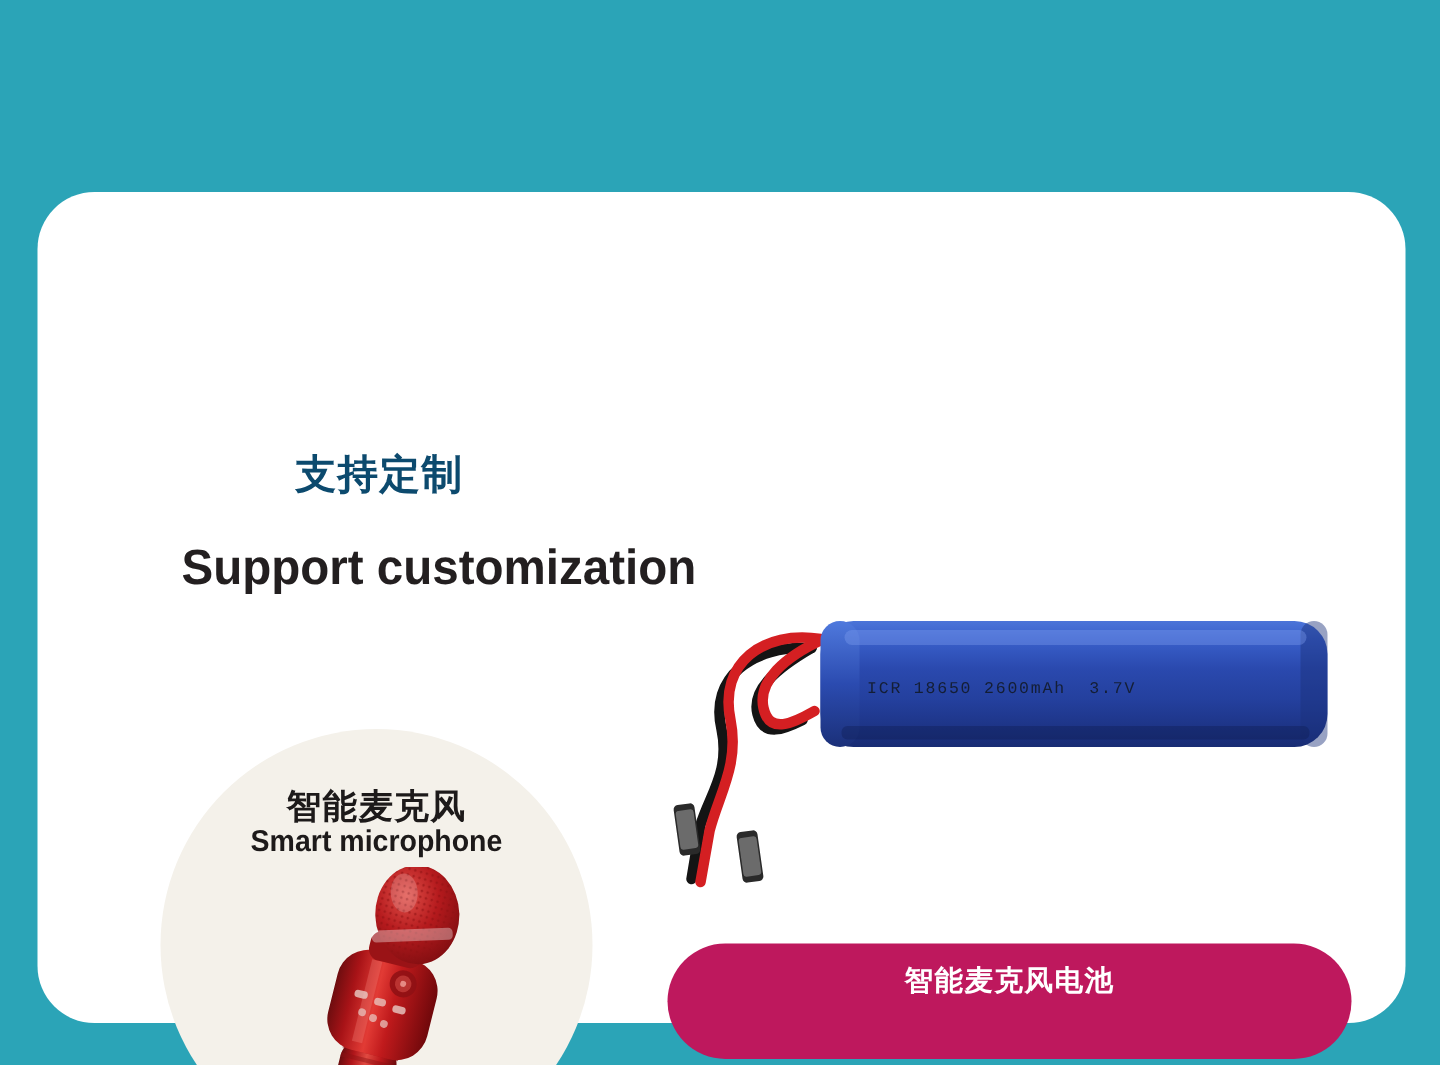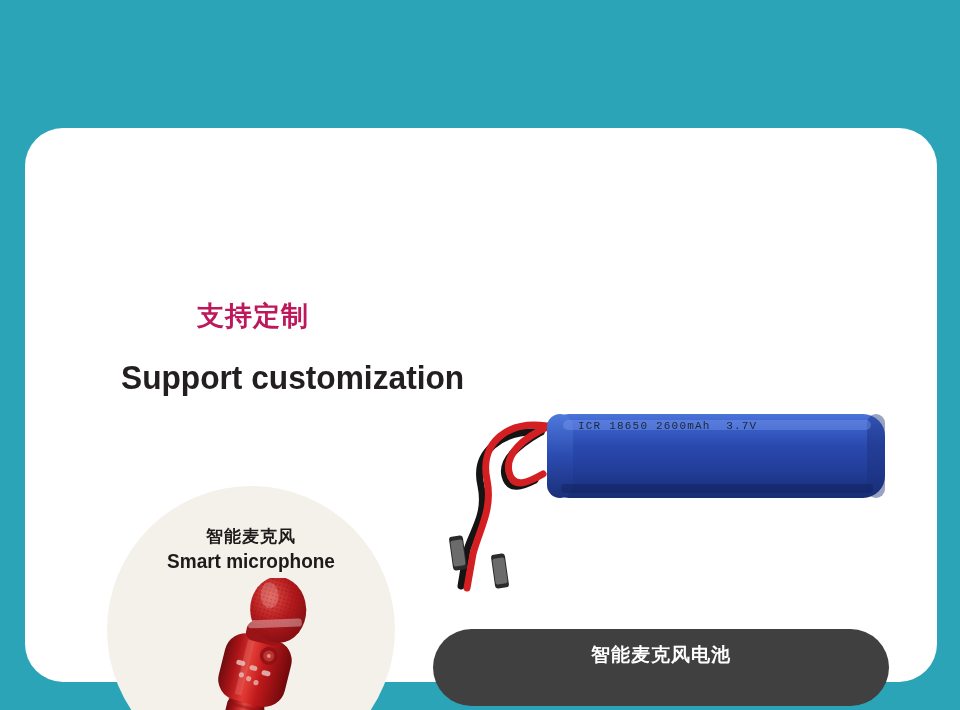--- a/index.html
+++ b/index.html
@@ -68,21 +68,21 @@
   }
 
   
   .support-cn {
     position: absolute;
     left: 172px;
     top: 170px;
     font-size: 27px;
     line-height: 36px;
     font-weight: 700;
-    color: #be185d;
+    color: #0c4a6e;
     letter-spacing: 1px;
     font-family: "Liberation Sans", "DejaVu Sans", sans-serif;
   }
   .support-en {
     position: absolute;
     left: 96px;
     top: 228px;
     font-size: 33px;
     line-height: 44px;
     font-weight: 600;
@@ -103,21 +103,21 @@
     border-radius: 50%;
     background: #f4f1ea;
     overflow: hidden;
   }
   .mic-label-cn {
     position: absolute;
     left: 0;
     top: 40px;
     width: 288px;
     text-align: center;
-    font-size: 17px;
+    font-size: 23px;
     line-height: 22px;
     font-weight: 700;
     color: #1d1a1a;
     letter-spacing: 1px;
     font-family: "Liberation Sans", "DejaVu Sans", sans-serif;
   }
   .mic-label-en {
     position: absolute;
     left: 0;
     top: 62px;
@@ -155,35 +155,36 @@
     font-family: "Liberation Mono", "DejaVu Sans Mono", monospace;
     font-size: 11px;
     line-height: 13px;
     letter-spacing: 1.2px;
     opacity: 0.85;
     pointer-events: none;
   }
   .battery-text .line1 {
     display: block;
     white-space: pre;
+    margin-top: 34px;
   }
   .battery-text .line2 {
     display: block;
     white-space: pre;
     padding-left: 46px;
   }
 
   
   .pill {
     position: absolute;
-    left: 408px;
+    left: 420px;
     top: 501px;
     width: 456px;
     height: 77px;
-    background: #404040;
+    background: #be185d;
     border-radius: 39px;
     text-align: center;
     color: #ffffff;
   }
   .pill-cn {
     position: absolute;
     left: 0;
     top: 13px;
     width: 456px;
     font-size: 19px;

